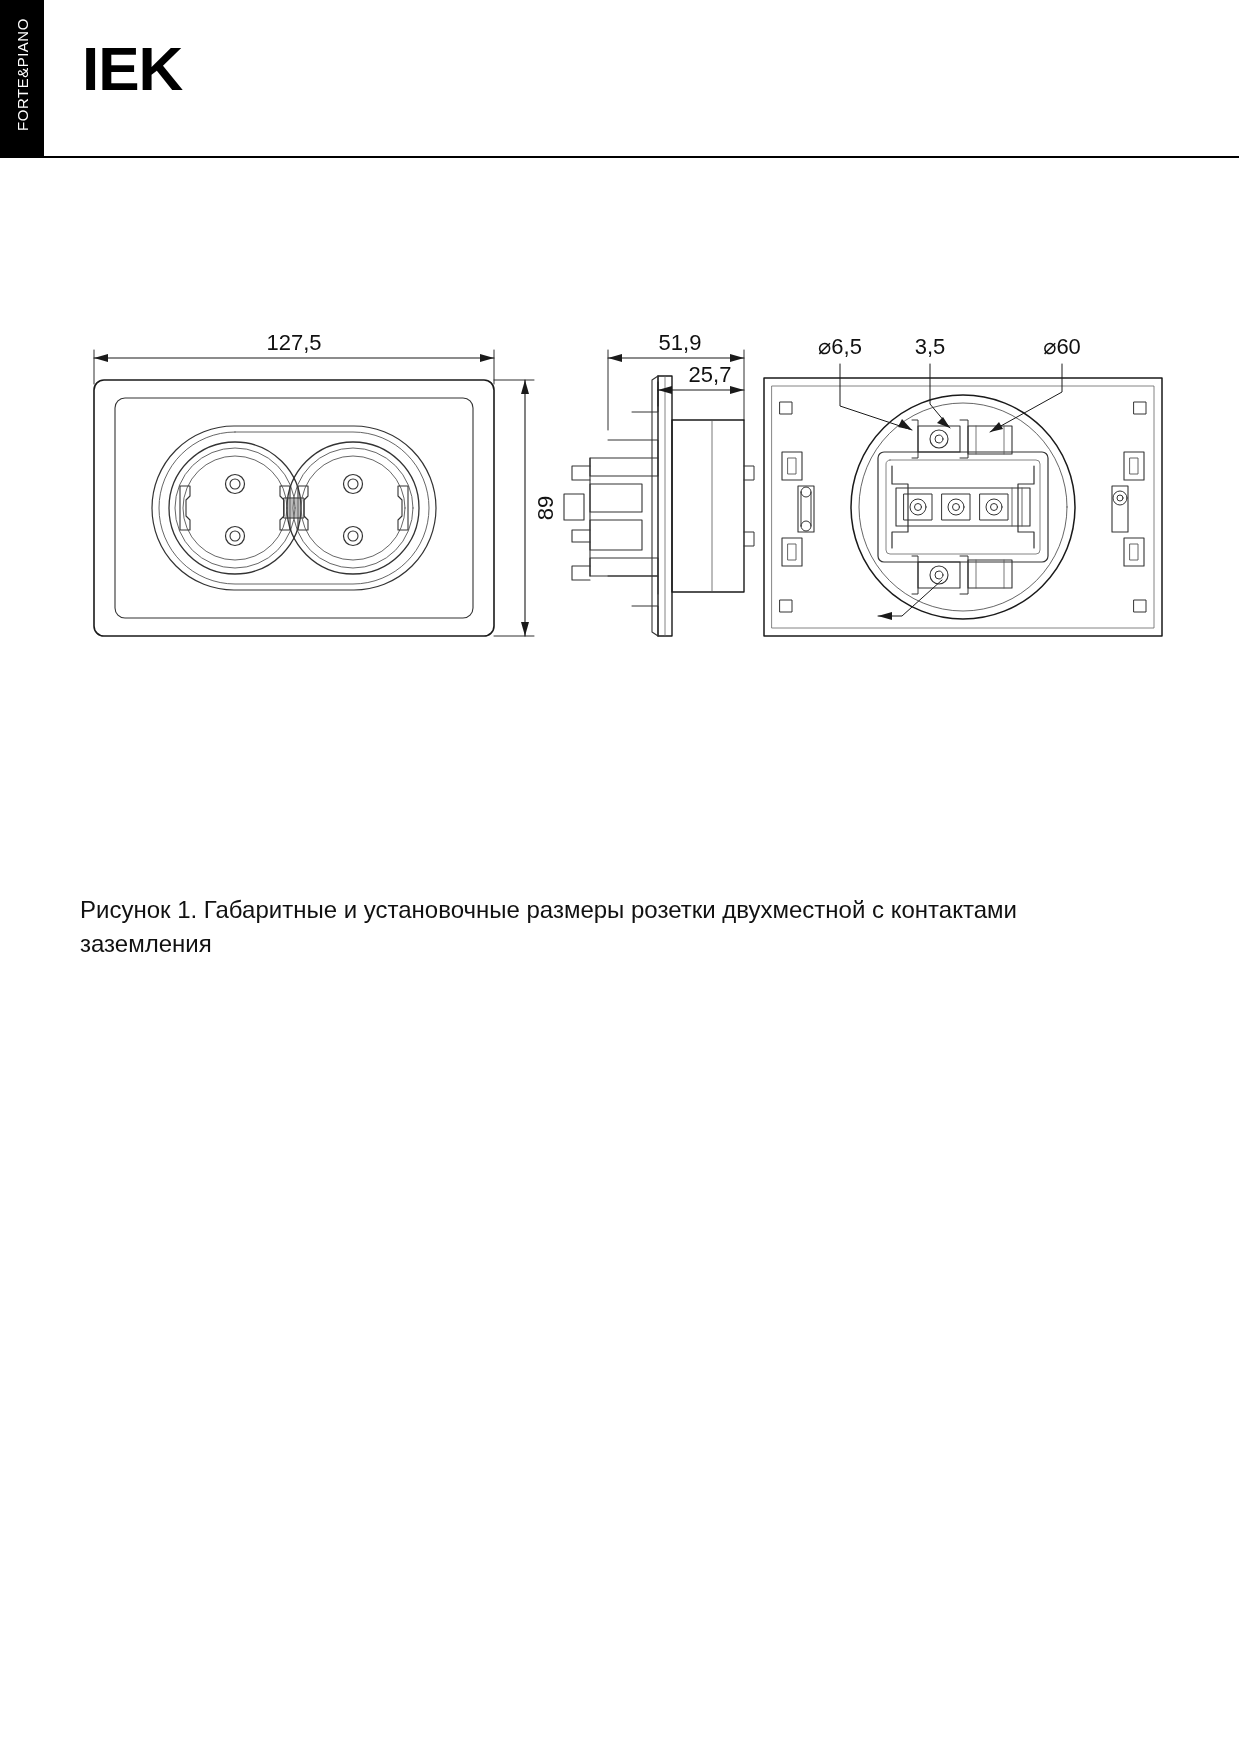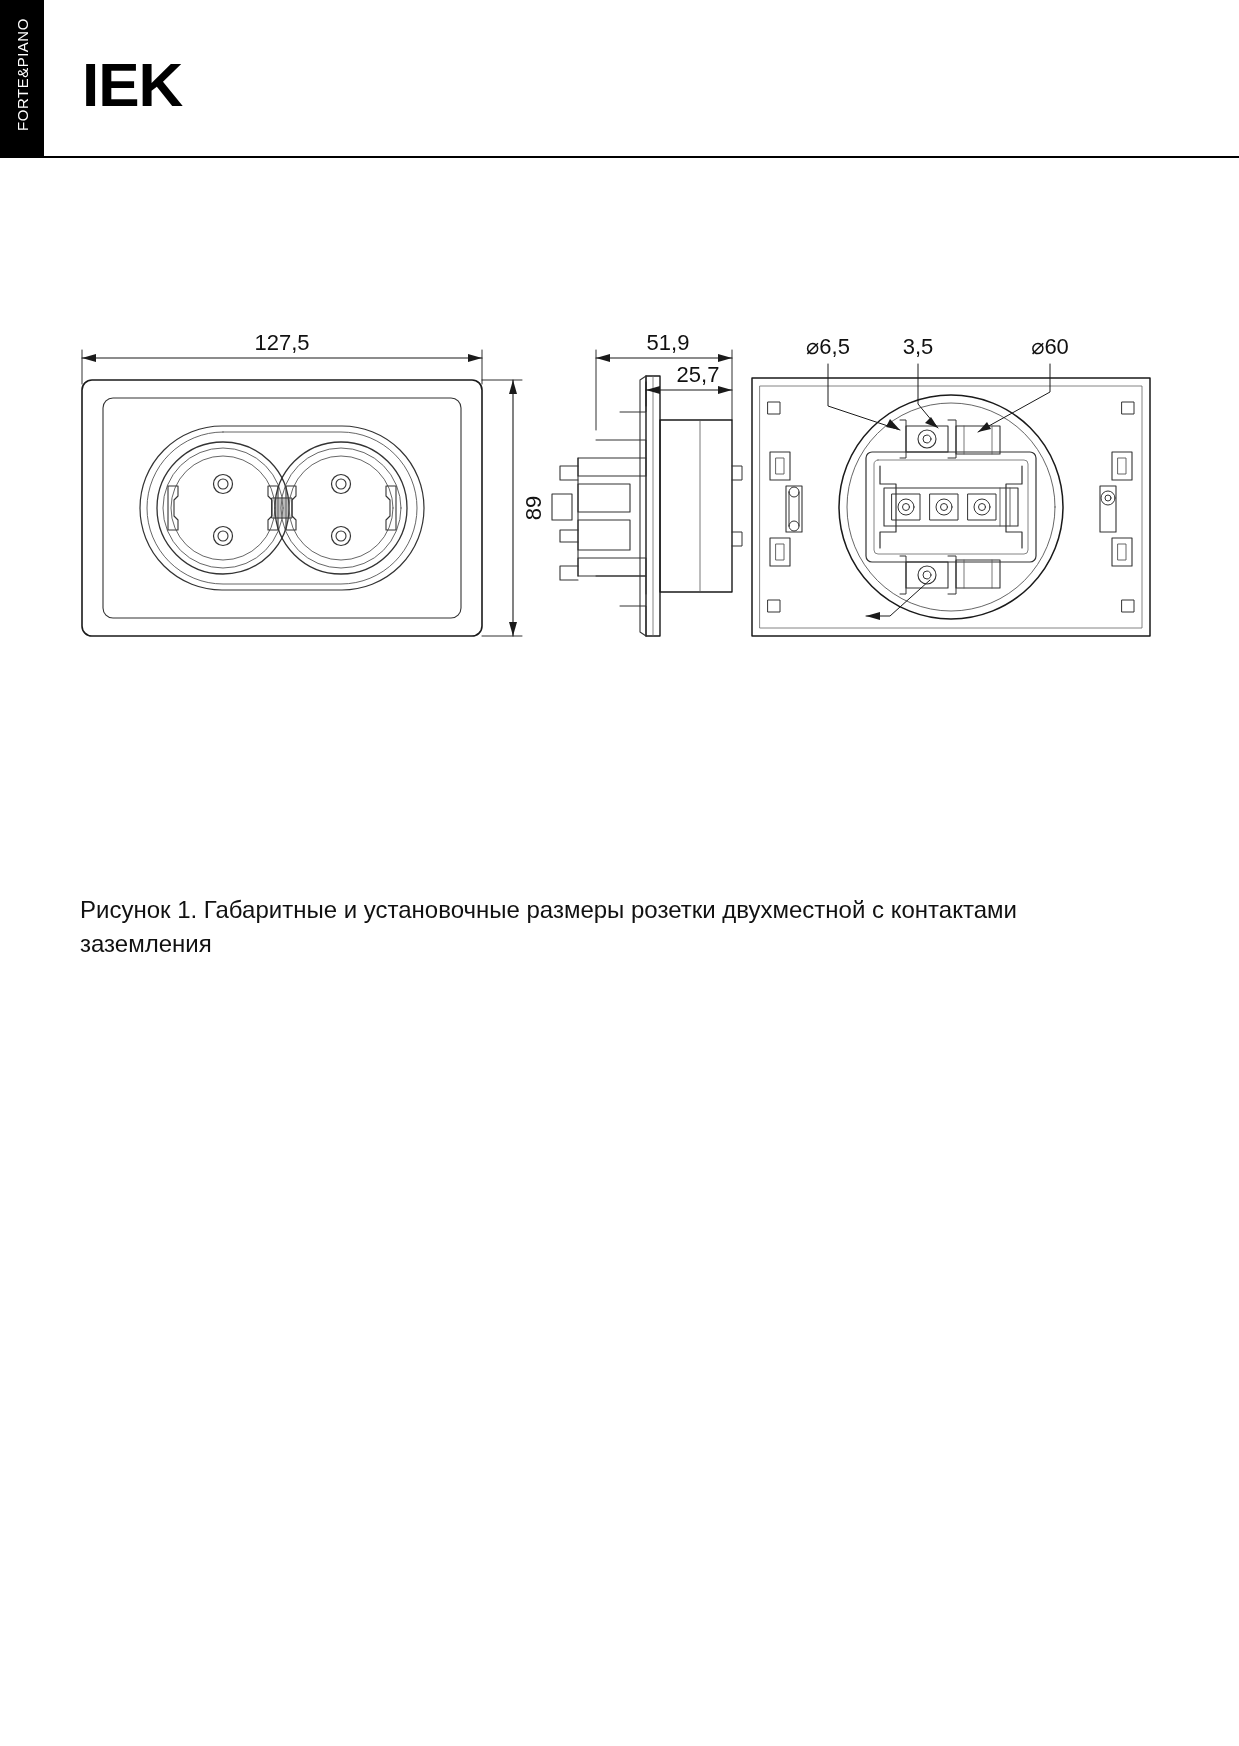--- a/index.html
+++ b/index.html
@@ -47,27 +47,26 @@
   }
   .logo {
     position: absolute;
     left: 82px;
     top: 38px;
     font-size: 62px;
     font-weight: bold;
     letter-spacing: -1px;
     line-height: 1;
     font-family: "Liberation Sans", sans-serif;
-    margin-top: 16px;
   }
 
   
   .drawing {
     position: absolute;
-    left: 0;
+    left: 12px;
     top: 280px;
     width: 1036px;
     height: 420px;
   }
   .drawing svg { display: block; }
 
   
   .caption {
     position: absolute;
     left: 80px;

